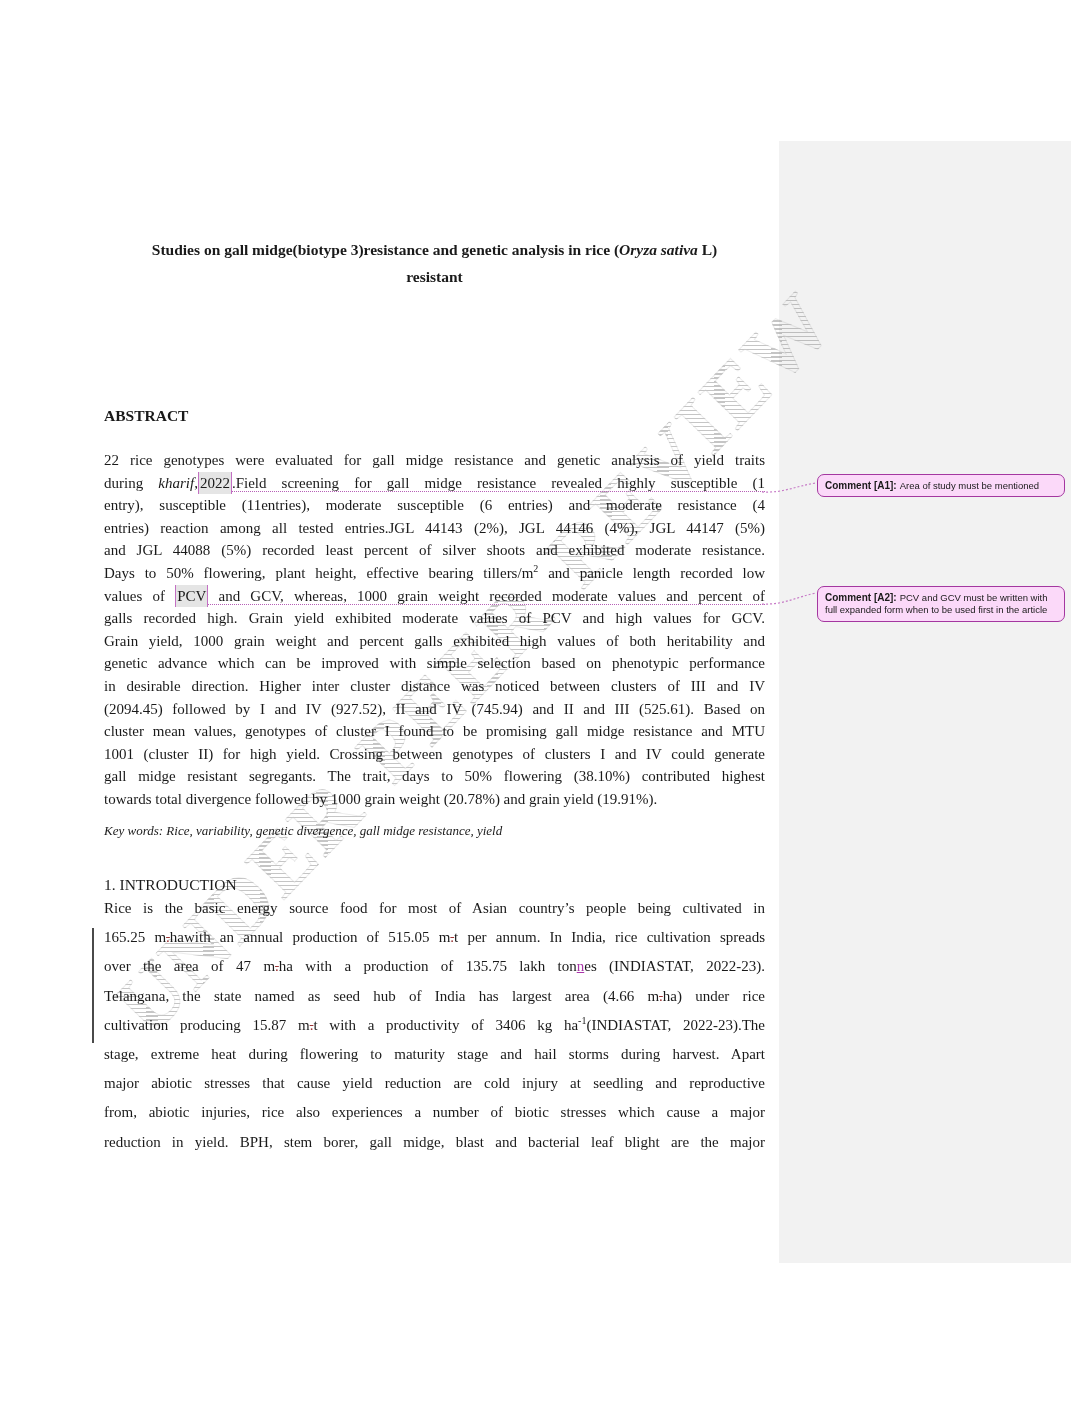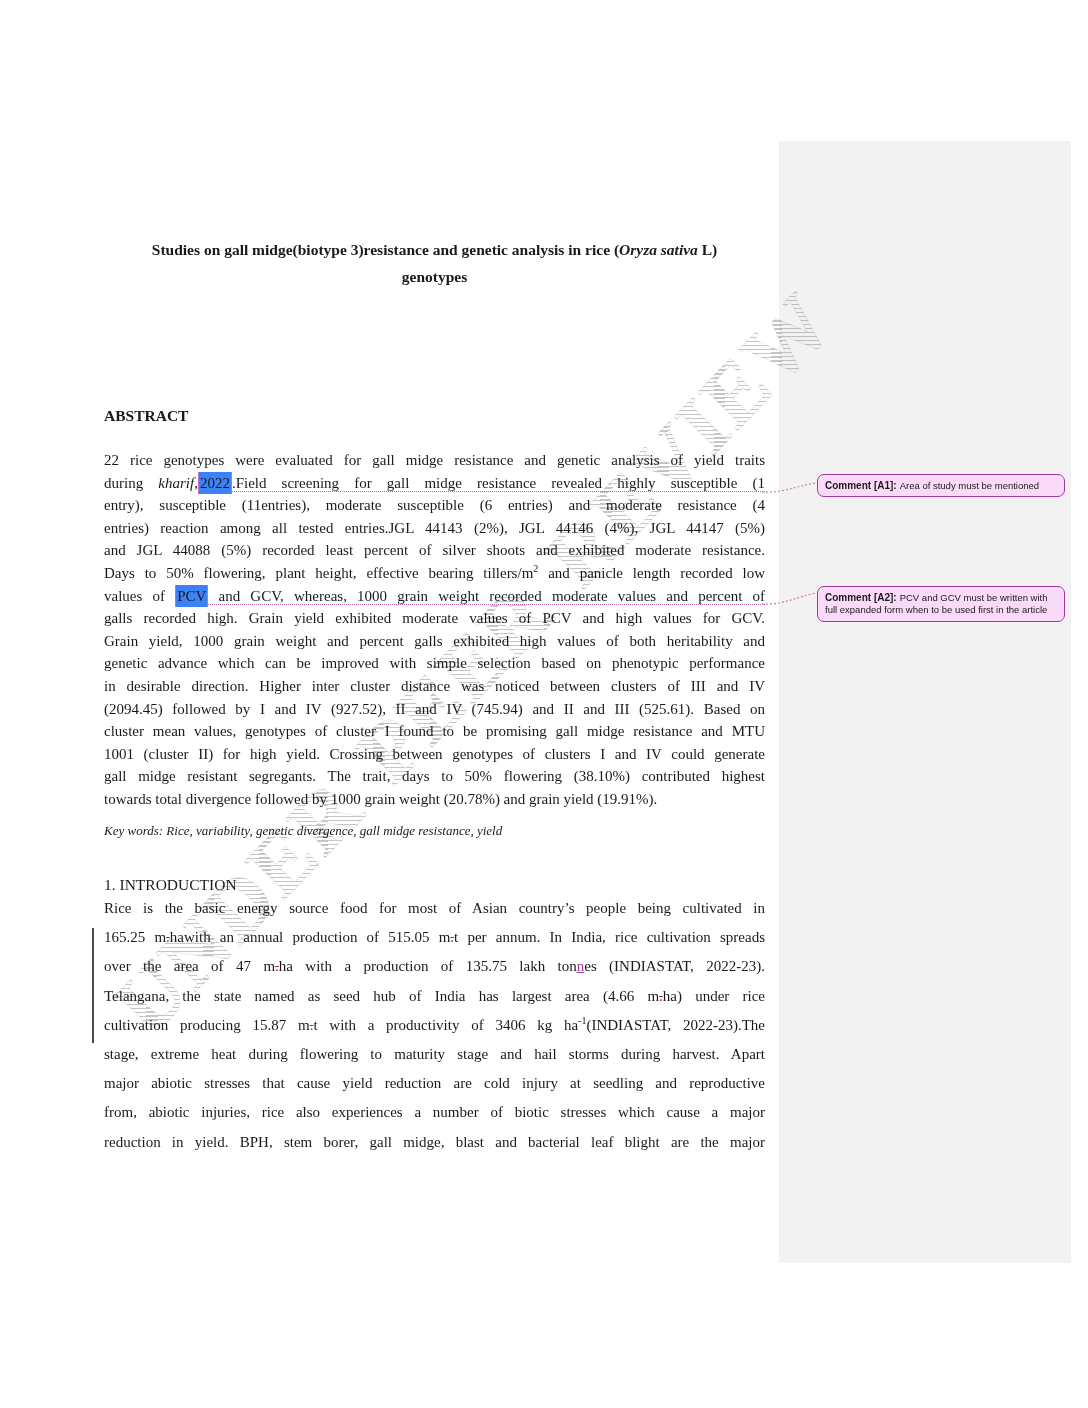--- a/index.html
+++ b/index.html
@@ -31,21 +31,21 @@
   .keywords{top:823px;font-style:italic;font-size:13px;}
   .h-intro{top:876px;font-weight:normal;font-size:15.5px;}
   .intro-lines{top:894px;}
   .intro-lines .line{height:29.2px;line-height:29.2px;}
 
   .line{font-size:15px;text-align:justify;text-align-last:justify;overflow:hidden;}
   .line.last{text-align-last:left;}
 
   span.i{font-style:italic;}
   span.sup{vertical-align:super;font-size:10px;line-height:0;}
-  span.hl{background:#3b82f6;border:1px solid #c36fc3;padding:16px 1px;}
+  span.hl{background:#e5e5e5;border:1px solid #c36fc3;padding:16px 1px;}
   span.dot{border-bottom:1px dotted #b75fb7;}
   span.del{color:#9b3434;text-decoration:line-through;}
   span.ins{color:#a935a9;text-decoration:underline;}
 
   .changebar{position:absolute;left:92px;top:928px;width:2px;height:115px;background:#4a4a4a;z-index:2;}
 
   .comment{
     position:absolute;left:817px;width:232px;z-index:2;
     background:#fbd9f9;border:1.5px solid #a437a0;border-radius:7px;
     padding:4px 7px;font-family:"Liberation Sans", sans-serif;
@@ -59,21 +59,21 @@
 </style>
 </head>
 <body>
 
 <div class="comments-margin"></div>
 
 <div class="watermark">UNDER PEER REVIEW</div>
 
 <div class="content-block title">
   <div><span>Studies on gall midge(biotype 3)resistance and genetic analysis in rice (</span><span class="i">Oryza sativa</span><span> L)</span></div>
-  <div>genotypes</div>
+  <div>resistant</div>
 </div>
 
 <div class="content-block h-abstract">ABSTRACT</div>
 <div class="content-block abstract-lines">
     <div class="line"><span>22 rice genotypes were evaluated for gall midge resistance and genetic analysis of yield traits</span></div>
     <div class="line"><span>during </span><span class="i">kharif</span><span>,</span><span class="hl">2022</span><span class="dot">.Field screening for gall midge resistance revealed highly susceptible (1</span></div>
     <div class="line"><span>entry), susceptible (11entries), moderate susceptible (6 entries) and moderate resistance (4</span></div>
     <div class="line"><span>entries) reaction among all tested entries.JGL 44143 (2%), JGL 44146 (4%), JGL 44147 (5%)</span></div>
     <div class="line"><span>and JGL 44088 (5%) recorded least percent of silver shoots and exhibited moderate resistance.</span></div>
     <div class="line"><span>Days to 50% flowering, plant height, effective bearing tillers/m</span><span class="sup">2</span><span> and panicle length recorded low</span></div>

